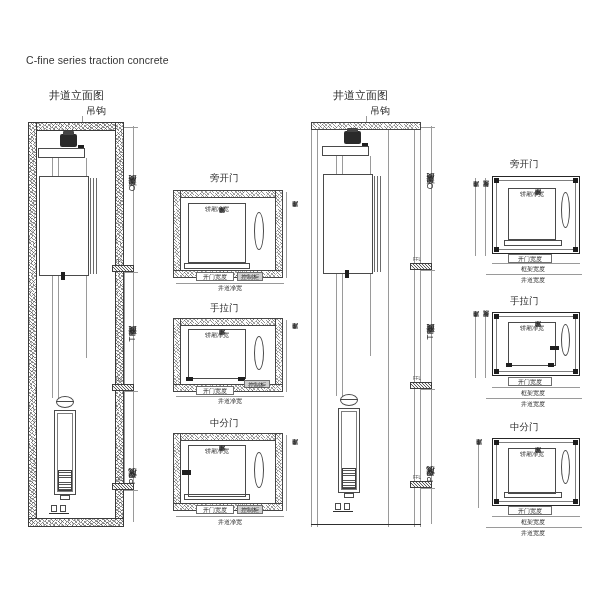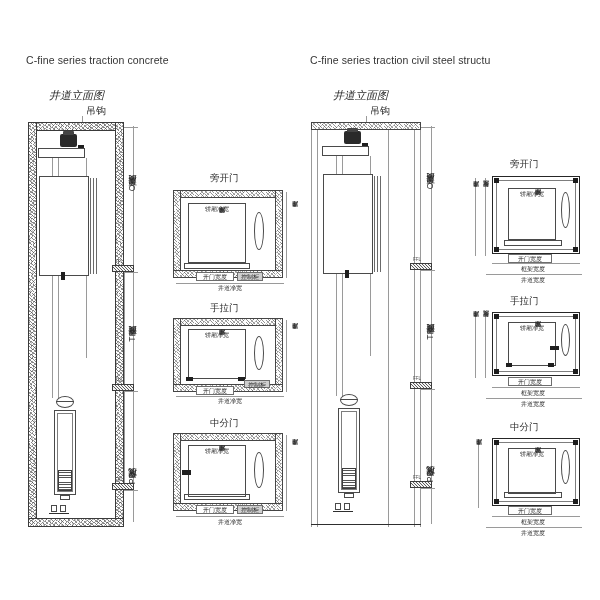--- a/index.html
+++ b/index.html
@@ -38,21 +38,20 @@
     letter-spacing: 0.1px;
     color: #333;
     white-space: nowrap;
   }
 
   .elev-heading {
     position: absolute;
     font-size: 11px;
     color: #2b2b2b;
     white-space: nowrap;
-    font-style: italic;
   }
   .hook-label {
     position: absolute;
     font-size: 10px;
     color: #2b2b2b;
     white-space: nowrap;
   }
 
   
   .wall {
@@ -327,21 +326,20 @@
     <div class="label-plate" style="top:505px; left:180px; width:38px; height:9px;">开门宽度</div>
     <div class="label-plate" style="top:505px; left:221px; width:26px; height:9px; background:#cfcfcf;">控制柜</div>
     <div class="label-plain" style="top:518px; left:186px; width:56px;">井道净宽</div>
     <div class="vtext-sm" style="top:450px; left:275px;">井道净深</div>
     <div class="ln ln-v ln-light" style="top:435px; left:270px; height:76px;"></div>
     <div class="ln ln-h ln-light" style="top:516px; left:160px; width:108px;"></div>
   </div>
 
   <div class="panel panel-right">
 
-    <div class="panel-title">C-fine series traction civil steel structu</div>
 
     <div class="elev-heading" style="top:88px; left:33px;">井道立面图</div>
     <div class="hook-label" style="top:104px; left:70px;">吊钩</div>
     <div class="ln ln-v ln-light" style="top:116px; left:66px; height:10px;"></div>
 
     <div class="wall-thin" style="top:122px; left:11px; width:110px; height:8px;"></div>
 
     <div class="ln ln-v ln-light" style="top:130px; left:11px; height:397px;"></div>
     <div class="ln ln-v ln-light" style="top:130px; left:17px; height:397px;"></div>
     <div class="ln ln-v ln-light" style="top:130px; left:114px; height:397px;"></div>

